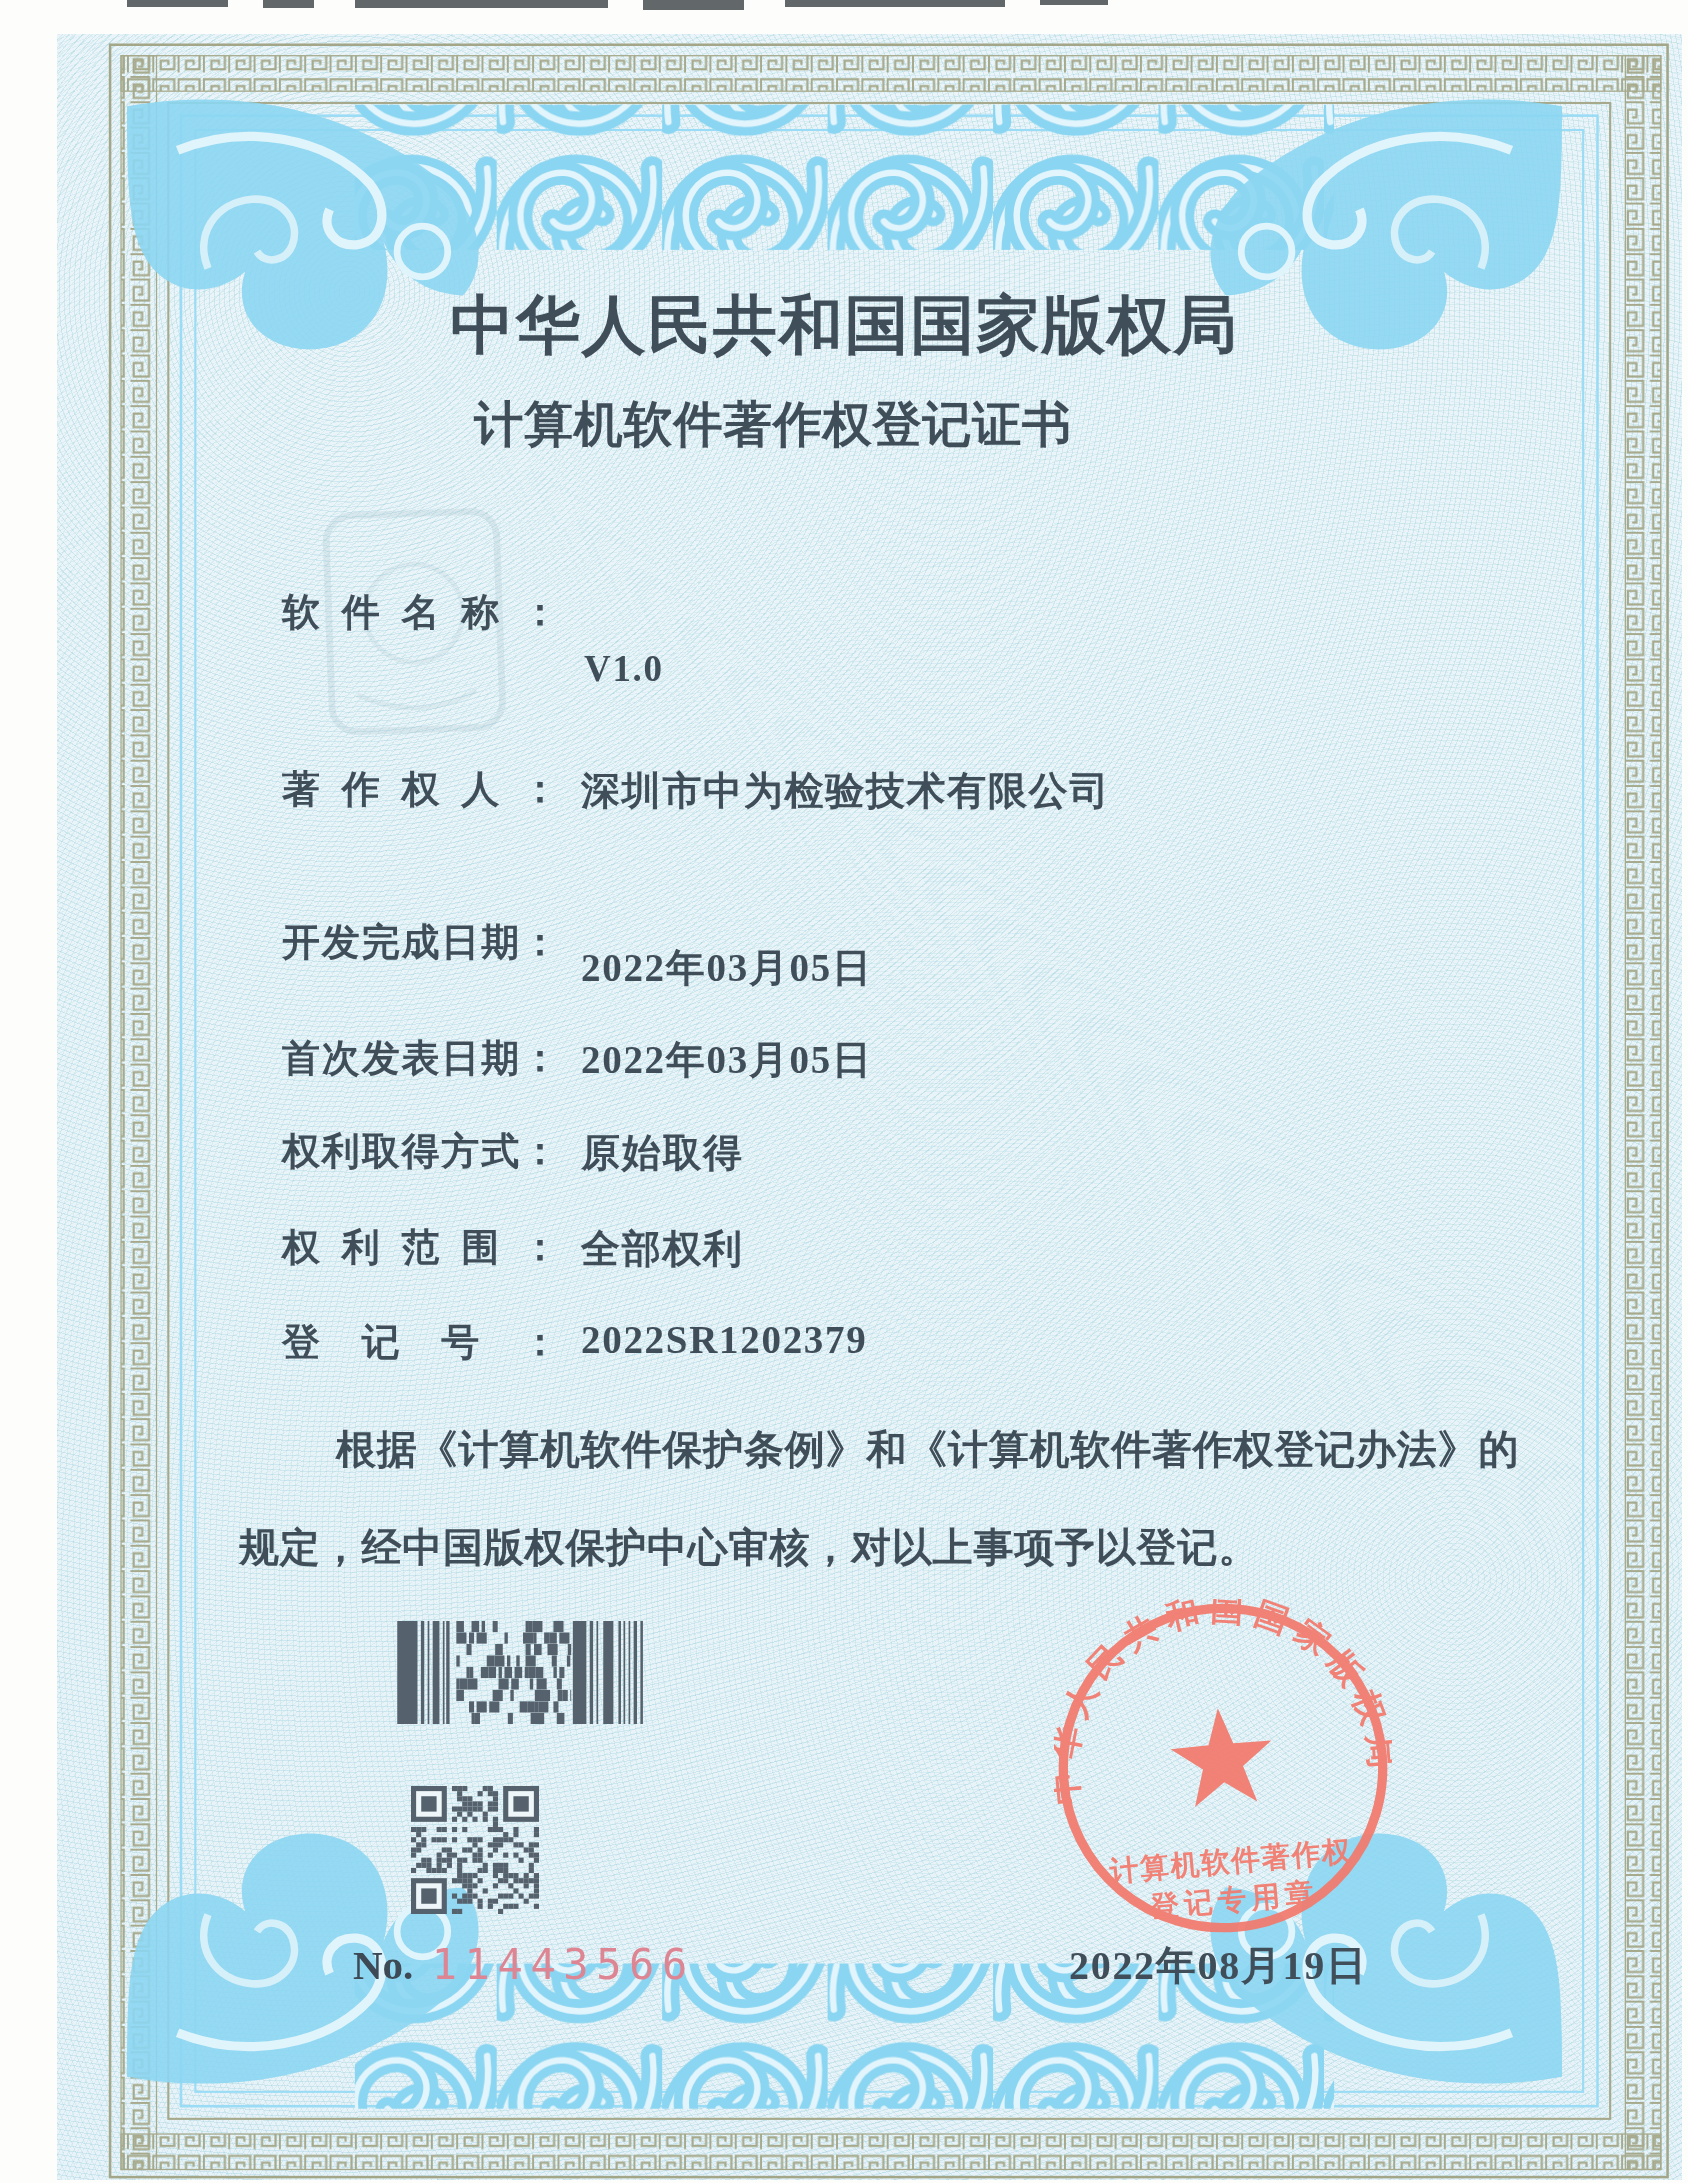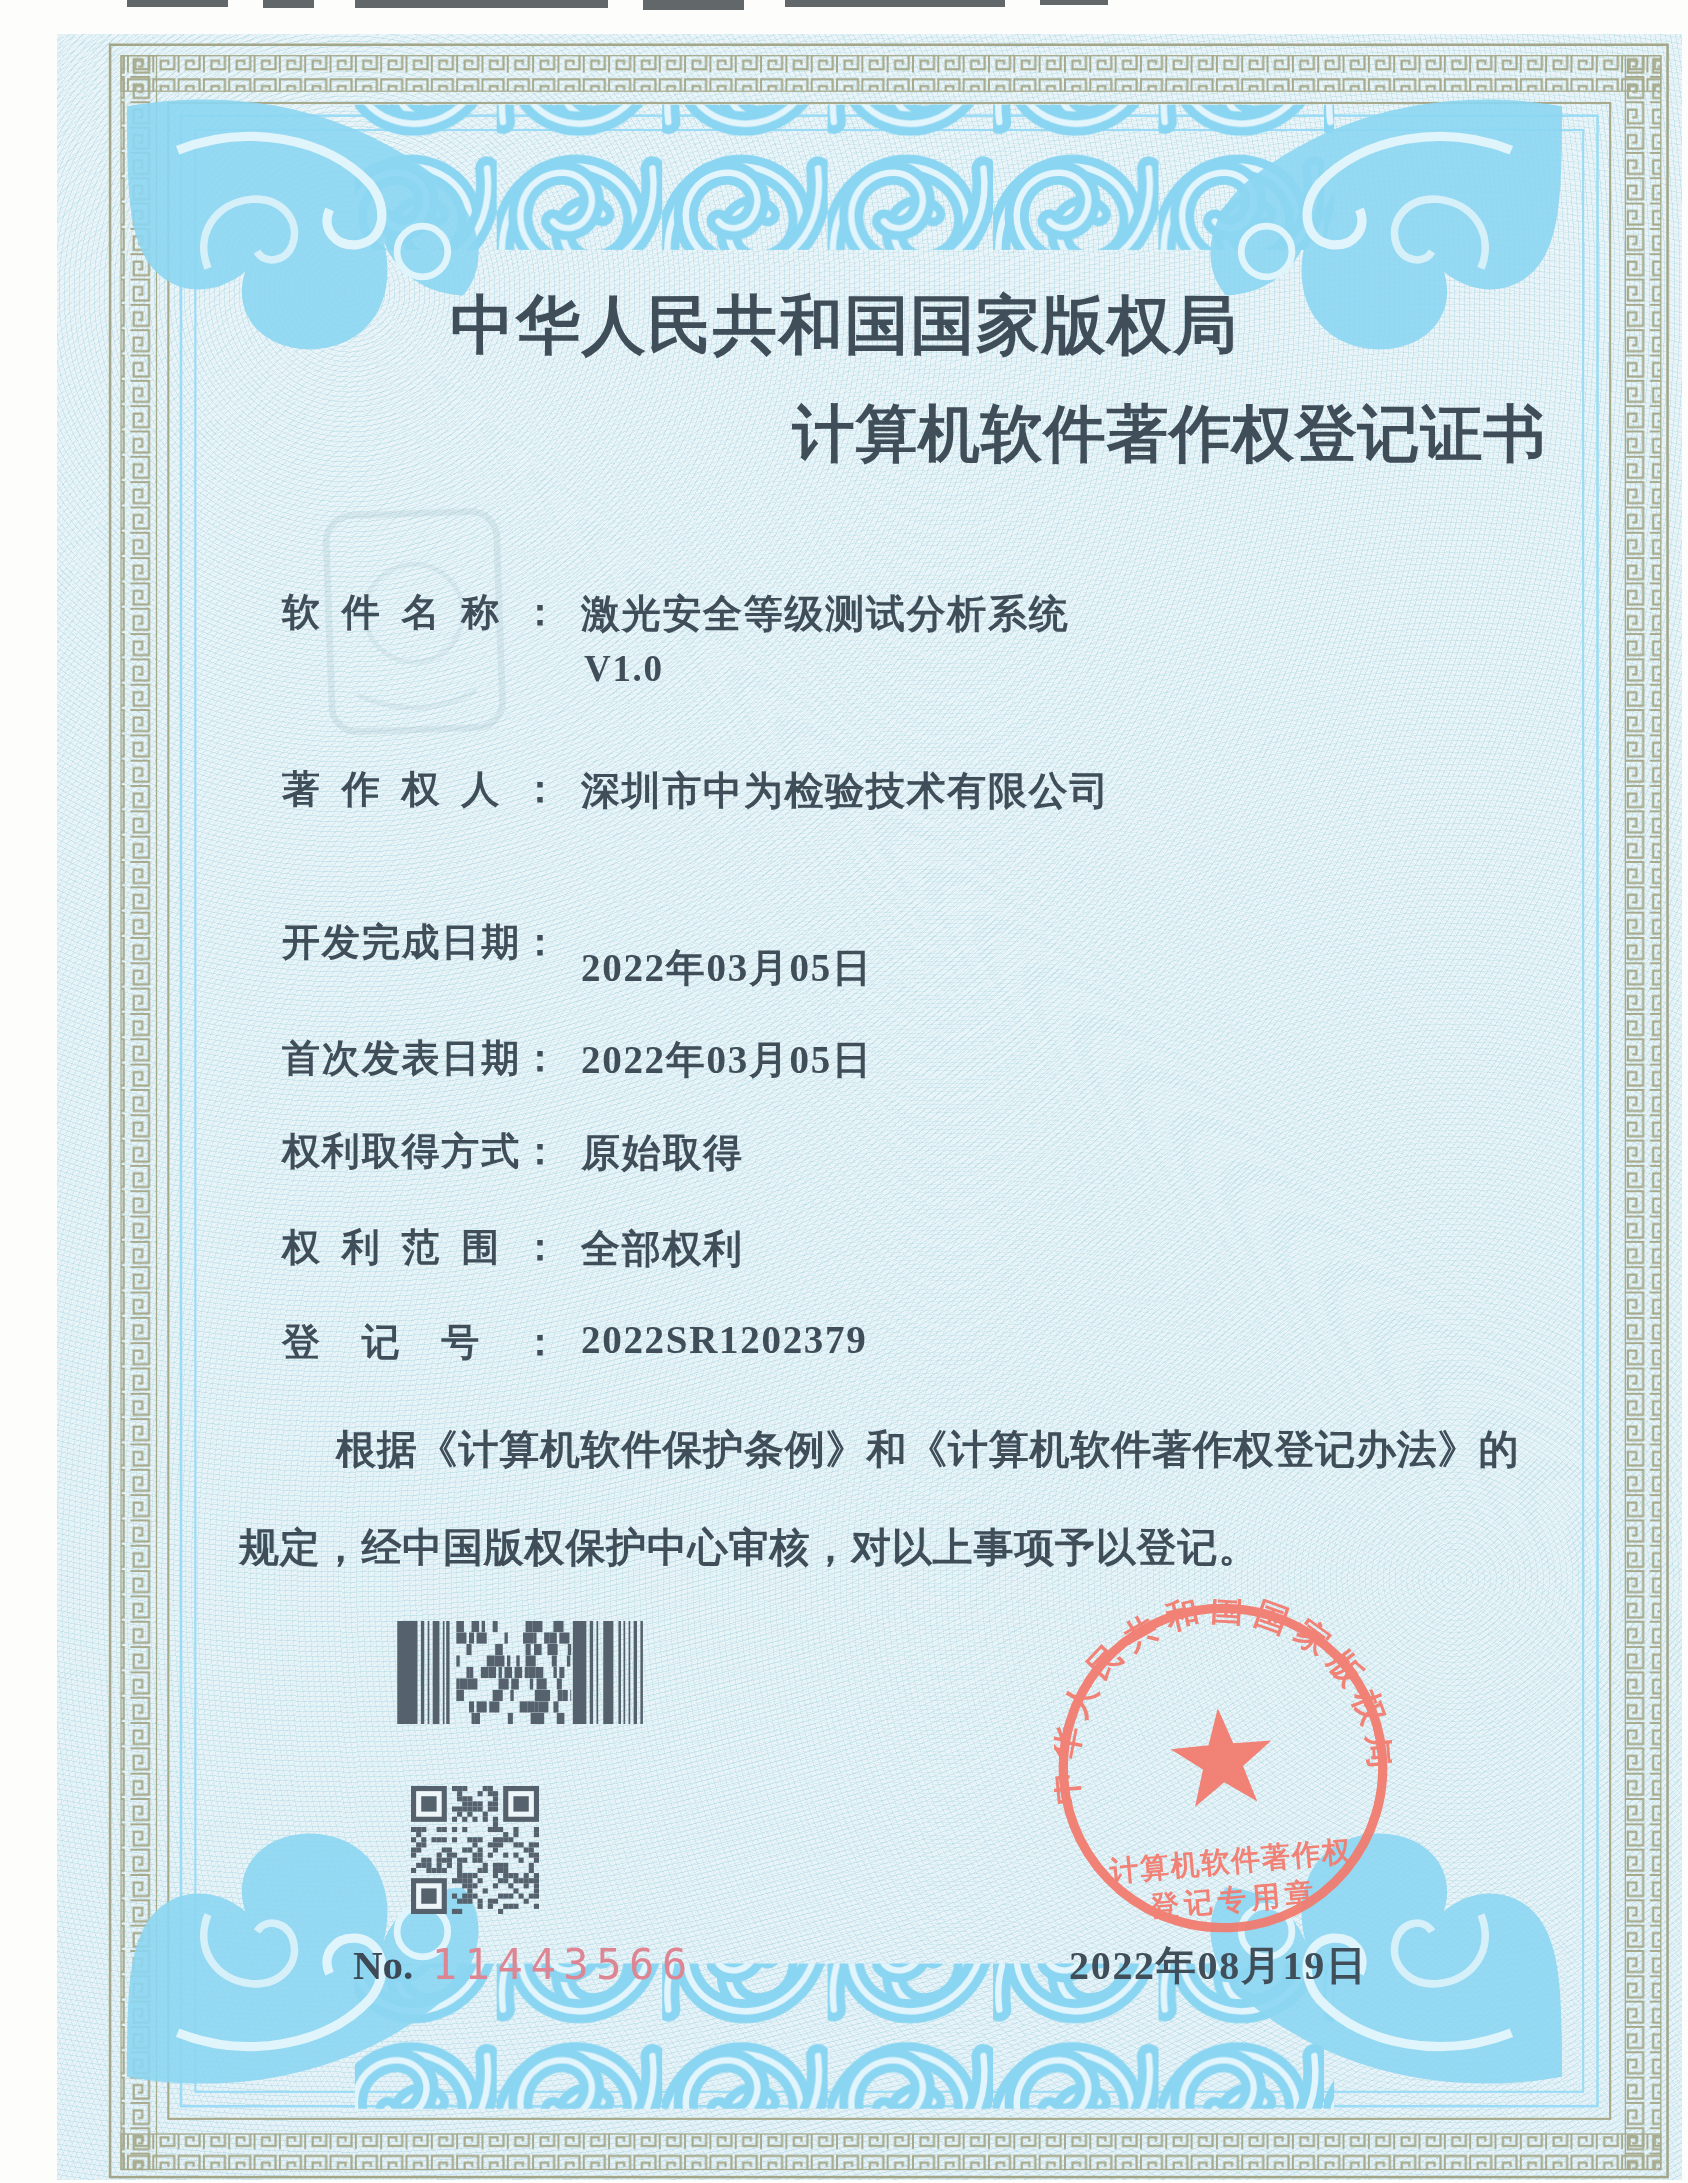--- a/index.html
+++ b/index.html
@@ -17,21 +17,21 @@
       repeating-radial-gradient(circle at 18% 12%, rgba(139,198,216,.28) 0 1px, rgba(255,255,255,0) 1px 5px),
       repeating-radial-gradient(circle at 86% 72%, rgba(148,208,198,.22) 0 1px, rgba(255,255,255,0) 1px 5.9px),
       repeating-radial-gradient(circle at 55% 118%, rgba(140,200,222,.18) 0 0.8px, rgba(255,255,255,0) 0.8px 4.2px),
       linear-gradient(#ebf5f9,#e7f3f8);
   }
   .deco{position:absolute;left:0;top:0;width:1689px;height:2183px;}
   .scan-mark{position:absolute;top:0;background:#474c4f;opacity:.85;}
 
   .txt{position:absolute;color:#404e5a;font-weight:bold;white-space:nowrap;}
   .issuer-title{left:0;top:282px;width:1689px;text-align:center;font-size:64px;letter-spacing:1.7px;}
-  .doc-title{left:0;top:392px;width:1546px;text-align:right;font-size:62px;letter-spacing:0.8px;}
+  .doc-title{left:0;top:392px;width:1546px;text-align:center;font-size:49px;letter-spacing:0.8px;}
   .certno{left:1092px;top:507px;font-size:32px;display:flex;gap:30px;}
   .field-label{left:282px;width:277px;font-size:38px;text-align:justify;text-align-last:justify;}
   .field-value{left:581px;font-size:39px;letter-spacing:1.7px;}
   .statement{font-size:40px;letter-spacing:0.8px;}
   .date-line{left:1069px;top:1938px;font-size:40px;letter-spacing:1.7px;}
   .serial{position:absolute;left:353px;top:1940px;white-space:nowrap;}
   .serial .no{color:#3d4a56;font-size:41px;font-weight:bold;font-family:"Liberation Serif",serif;}
   .serial .num{color:#dd8593;font-size:42px;font-weight:normal;letter-spacing:7.6px;margin-left:15px;
                font-family:"DejaVu Sans Mono","Liberation Mono",monospace;}
   .graphic{position:absolute;}
@@ -99,21 +99,20 @@
   <div class="scan-mark" style="left:355px;width:253px;height:7.6px;"></div>
   <div class="scan-mark" style="left:643px;width:101px;height:10px;"></div>
   <div class="scan-mark" style="left:785px;width:220px;height:6.8px;"></div>
   <div class="scan-mark" style="left:1040px;width:68px;height:5px;"></div>
 
   <div class="txt issuer-title">中华人民共和国国家版权局</div>
   <div class="txt doc-title">计算机软件著作权登记证书</div>
 
 
   <div class="txt field-label" style="top:587px;">软件名称：</div>
-  <div class="txt field-value" style="top:587px;">激光安全等级测试分析系统</div>
   <div class="txt field-value" style="top:647px;left:584px;font-size:37px;font-family:Liberation Serif, serif;">V1.0</div>
 
   <div class="txt field-label" style="top:764px;">著作权人：</div>
   <div class="txt field-value" style="top:764px;">深圳市中为检验技术有限公司</div>
 
   <div class="txt field-label" style="top:917px;">开发完成日期：</div>
   <div class="txt field-value" style="top:941px;">2022年03月05日</div>
 
   <div class="txt field-label" style="top:1033px;">首次发表日期：</div>
   <div class="txt field-value" style="top:1033px;">2022年03月05日</div>

